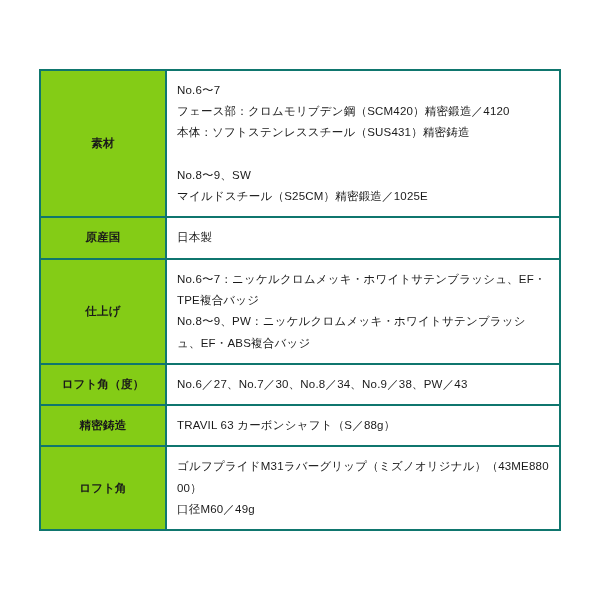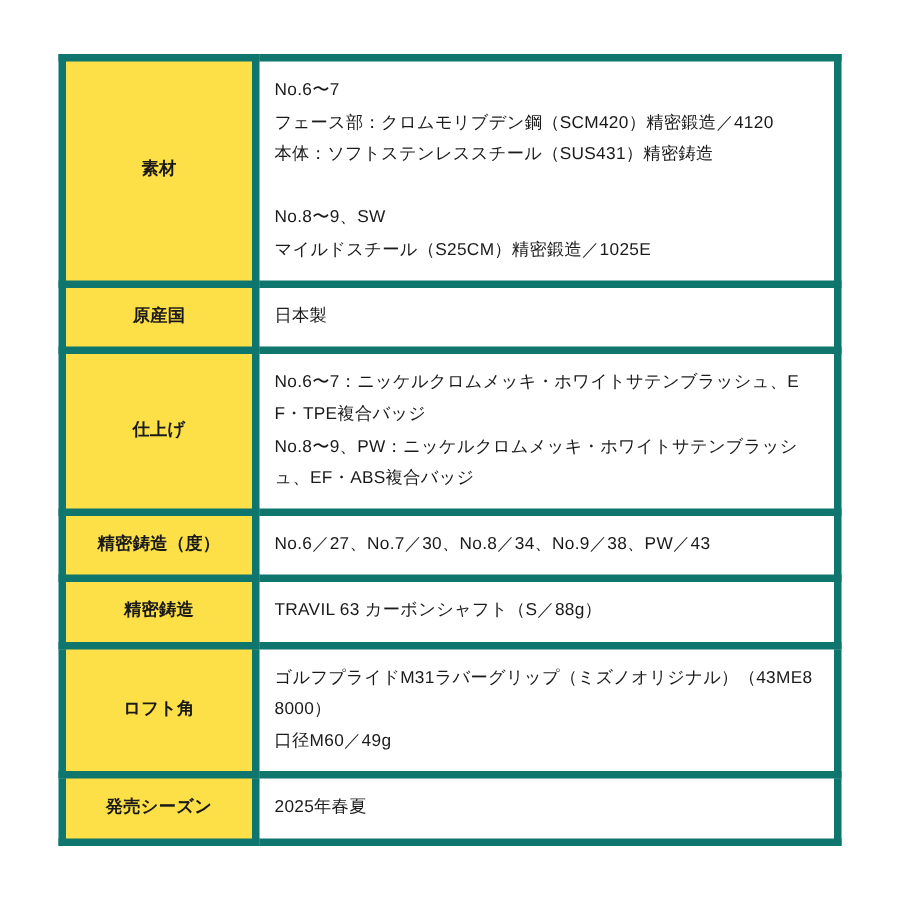--- a/index.html
+++ b/index.html
@@ -19,31 +19,31 @@
     justify-content: center;
     background: #ffffff;
   }
   table.spec-table {
     border-collapse: collapse;
     width: 522px;
     table-layout: fixed;
     background: #ffffff;
   }
   table.spec-table td {
-    border: 5px solid #0f766e;
+    border: 2px solid #0f766e;
     vertical-align: middle;
     font-size: 11.5px;
     line-height: 1.85;
     color: #1a1a1a;
     padding: 9px 10px;
     letter-spacing: 0.2px;
   }
   td.spec-label {
     width: 104px;
-    background: #fde047;
+    background: #84cc16;
     text-align: center;
     font-weight: bold;
     color: #111111;
     padding: 9px 4px;
     letter-spacing: 1px;
   }
   td.spec-value {
     background: #ffffff;
     text-align: left;
     white-space: pre-wrap;
@@ -68,31 +68,27 @@
       <tr>
         <td class="spec-label">原産国</td>
         <td class="spec-value">日本製</td>
       </tr>
       <tr>
         <td class="spec-label">仕上げ</td>
         <td class="spec-value">No.6〜7：ニッケルクロムメッキ・ホワイトサテンブラッシュ、EF・TPE複合バッジ
 No.8〜9、PW：ニッケルクロムメッキ・ホワイトサテンブラッシュ、EF・ABS複合バッジ</td>
       </tr>
       <tr>
-        <td class="spec-label">精密鋳造（度）</td>
+        <td class="spec-label">ロフト角（度）</td>
         <td class="spec-value">No.6／27、No.7／30、No.8／34、No.9／38、PW／43</td>
       </tr>
       <tr>
         <td class="spec-label">精密鋳造</td>
         <td class="spec-value">TRAVIL 63 カーボンシャフト（S／88g）</td>
       </tr>
       <tr>
         <td class="spec-label">ロフト角</td>
         <td class="spec-value">ゴルフプライドM31ラバーグリップ（ミズノオリジナル）（43ME88000）
 口径M60／49g</td>
       </tr>
-      <tr>
-        <td class="spec-label">発売シーズン</td>
-        <td class="spec-value">2025年春夏</td>
-      </tr>
     </tbody>
   </table>
 </div>
 
 </body></html>

